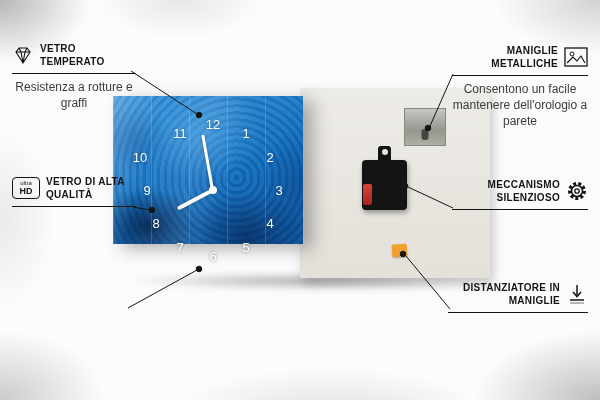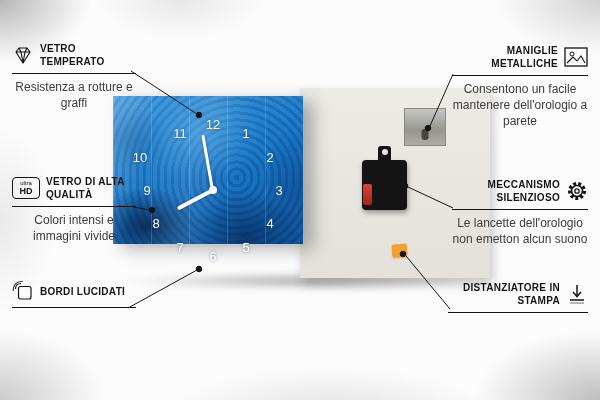--- a/index.html
+++ b/index.html
@@ -137,34 +137,23 @@
   </div>
 
   <div class="callout left" style="left:12px;top:175px;width:124px">
     <div class="trow">
       <span class="icon uhd">
         <span class="uhd-line1">ultra</span>
         <span class="uhd-line2">HD</span>
       </span>
       <span class="ctitle">VETRO DI ALTA QUALITÀ</span>
     </div>
-    <div class="cdesc">Colori intensi e immagini vivide</div>
   </div>
 
   <div class="callout left" style="left:12px;top:280px;width:124px">
-    <div class="trow">
-      <span class="icon">
-        <svg width="22" height="22" viewBox="0 0 22 22">
-            <rect x="6.5" y="6.5" width="12.5" height="12.5" rx="2" fill="none" stroke="#141414" stroke-width="1.2"></rect>
-            <path d="M3.5 9 Q3.5 3.5 9 3.5" fill="none" stroke="#141414" stroke-width="1.1"></path>
-            <path d="M1.2 11 Q1.2 1.2 11 1.2" fill="none" stroke="#141414" stroke-width="1.1" opacity="0.8"></path>
-          </svg>
-      </span>
-      <span class="ctitle">BORDI LUCIDATI</span>
-    </div>
   </div>
 
   <div class="callout right" style="left:452px;top:44px;width:136px">
     <div class="trow">
       <span class="ctitle">MANIGLIE METALLICHE</span>
       <span class="icon">
         <svg width="24" height="20" viewBox="0 0 24 20">
             <rect x="1" y="1" width="22" height="18" fill="none" stroke="#141414" stroke-width="1.3"></rect>
             <circle cx="8" cy="7" r="2" fill="none" stroke="#141414" stroke-width="1"></circle>
             <path d="M3 16 L9 10 L13 14 L17 9 L21 16" fill="none" stroke="#141414" stroke-width="1.1"></path>
@@ -178,26 +167,25 @@
     <div class="trow">
       <span class="ctitle">MECCANISMO SILENZIOSO</span>
       <span class="icon">
         <svg width="22" height="22" viewBox="0 0 22 22">
             <circle cx="11" cy="11" r="7.5" fill="none" stroke="#141414" stroke-width="3" stroke-dasharray="3 2.2"></circle>
             <circle cx="11" cy="11" r="5.5" fill="none" stroke="#141414" stroke-width="1.6"></circle>
             <circle cx="11" cy="11" r="2.2" fill="none" stroke="#141414" stroke-width="1.3"></circle>
           </svg>
       </span>
     </div>
-    <div class="cdesc">Le lancette dell'orologio non emetton alcun suono</div>
   </div>
 
   <div class="callout right" style="left:448px;top:281px;width:140px">
     <div class="trow">
-      <span class="ctitle">DISTANZIATORE IN STAMPA</span>
+      <span class="ctitle">DISTANZIATORE IN MANIGLIE</span>
       <span class="icon">
         <svg width="22" height="22" viewBox="0 0 22 22">
             <path d="M11 2 V12" stroke="#141414" stroke-width="1.5" fill="none"></path>
             <path d="M7 9 L11 13.5 L15 9" fill="none" stroke="#141414" stroke-width="1.5"></path>
             <path d="M4 17 H18" stroke="#141414" stroke-width="1.5"></path>
             <path d="M4 20 H18" stroke="#141414" stroke-width="1" opacity="0.6"></path>
           </svg>
       </span>
     </div>
   </div>

